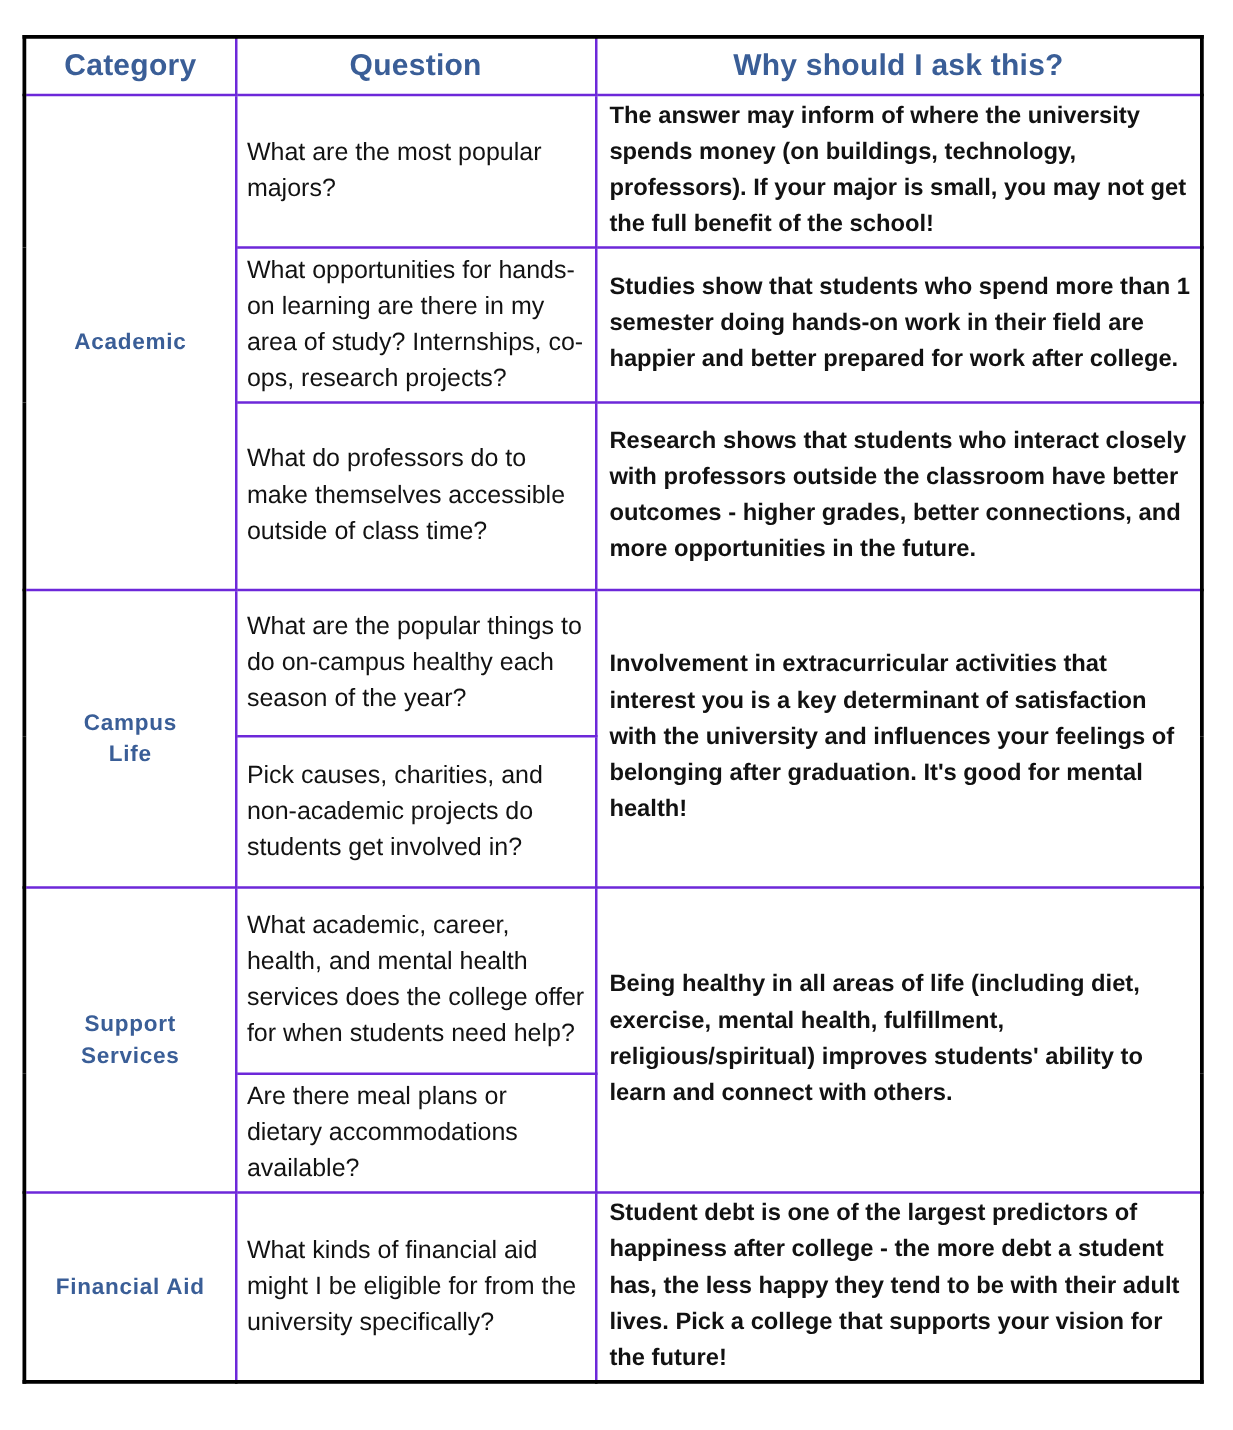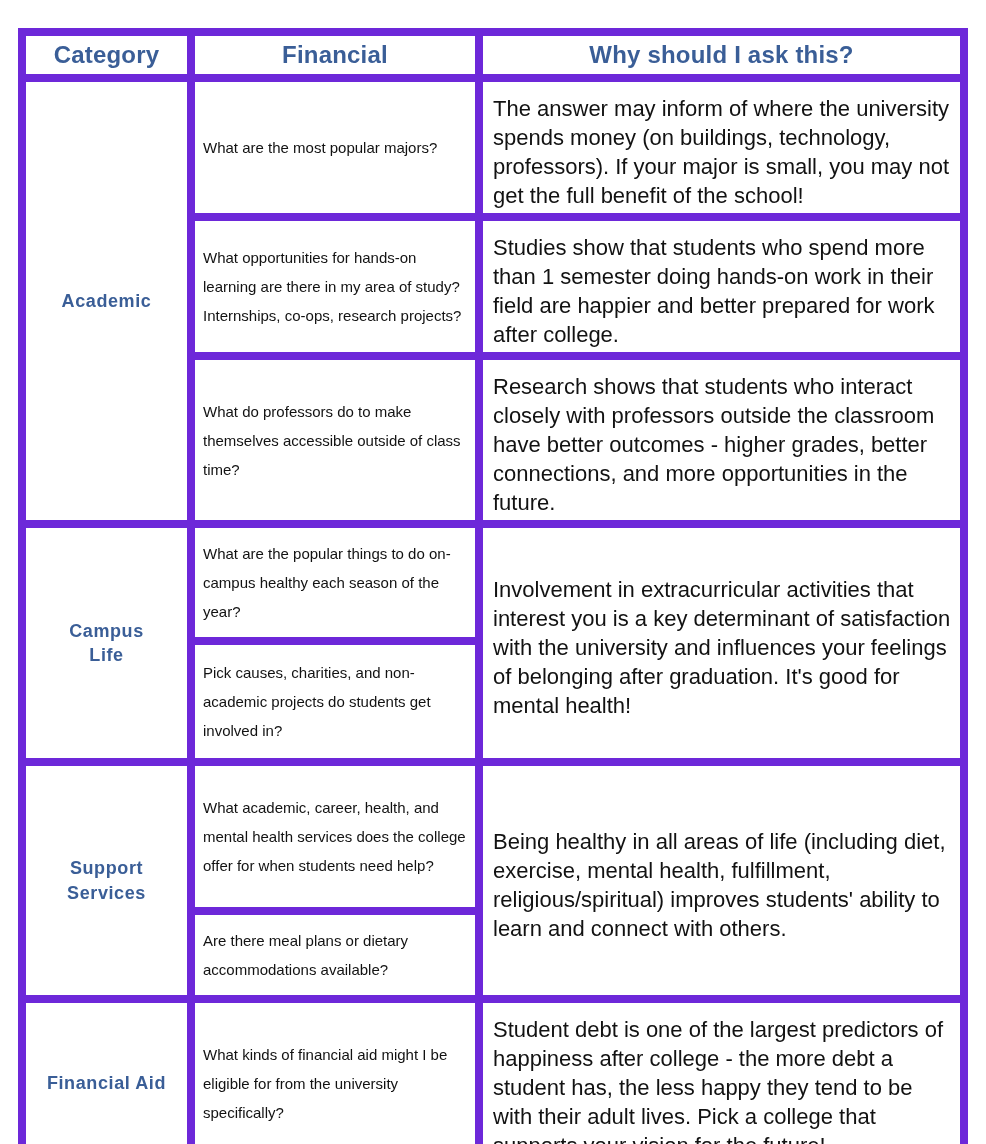--- a/index.html
+++ b/index.html
@@ -13,21 +13,21 @@
     left: 18px; top: 28px;
     width: 942px;
     border-collapse: collapse;
     table-layout: fixed;
     border: 3px solid #000000;
   }
   col.c-cat { width: 169px; }
   col.c-q   { width: 288px; }
   col.c-why { width: 485px; }
   th, td {
-    border: 8px solid #6d28d9;
+    border: 2px solid #6d28d9;
     vertical-align: middle;
     color: #121212;
   }
   th.hdr {
     height: 46px;
     font-size: 24px;
     font-weight: bold;
     color: #3A5E97;
     text-align: center;
     letter-spacing: 0.2px;
@@ -36,30 +36,31 @@
     color: #3A5E97;
     font-weight: bold;
     font-size: 18px;
     text-align: center;
     white-space: pre-line;
     letter-spacing: 0.6px;
     padding: 2px 4px;
     line-height: 1.35;
   }
   td.q {
-    font-size: 15px;
+    font-size: 20px;
     line-height: 29px;
     text-align: left;
     padding: 3px 6px 3px 8px;
   }
   td.w {
-    font-size: 22px;
+    font-size: 19px;
     line-height: 29px;
     text-align: left;
-    padding: 12px 8px 3px 10px;
+    padding: 1px 8px 3px 10px;
+    font-weight: bold;
   }
   tr.r-head { height: 46px; }
   tr.r1 { height: 118px; }
   tr.r2 { height: 108px; }
   tr.r3 { height: 150px; margin-top: 21px; }
   tr.r4 { height: 117px; }
   tr.r5 { height: 121px; }
   tr.r6 { height: 149px; }
   tr.r7 { height: 88px; }
   tr.r8 { height: 148px; }
@@ -69,21 +70,21 @@
 
 <table class="qtable">
   <colgroup>
     <col class="c-cat">
     <col class="c-q">
     <col class="c-why">
   </colgroup>
   <thead>
     <tr class="r-head">
       <th class="hdr">Category</th>
-      <th class="hdr">Financial</th>
+      <th class="hdr">Question</th>
       <th class="hdr">Why should I ask this?</th>
     </tr>
   </thead>
   <tbody>
     <tr class="r1">
       <td class="cat" rowspan="3">Academic</td>
       <td class="q">What are the most popular majors?</td>
       <td class="w">The answer may inform of where the university spends money (on buildings, technology, professors). If your major is small, you may not get the full benefit of the school!</td>
     </tr>
     <tr class="r2">

